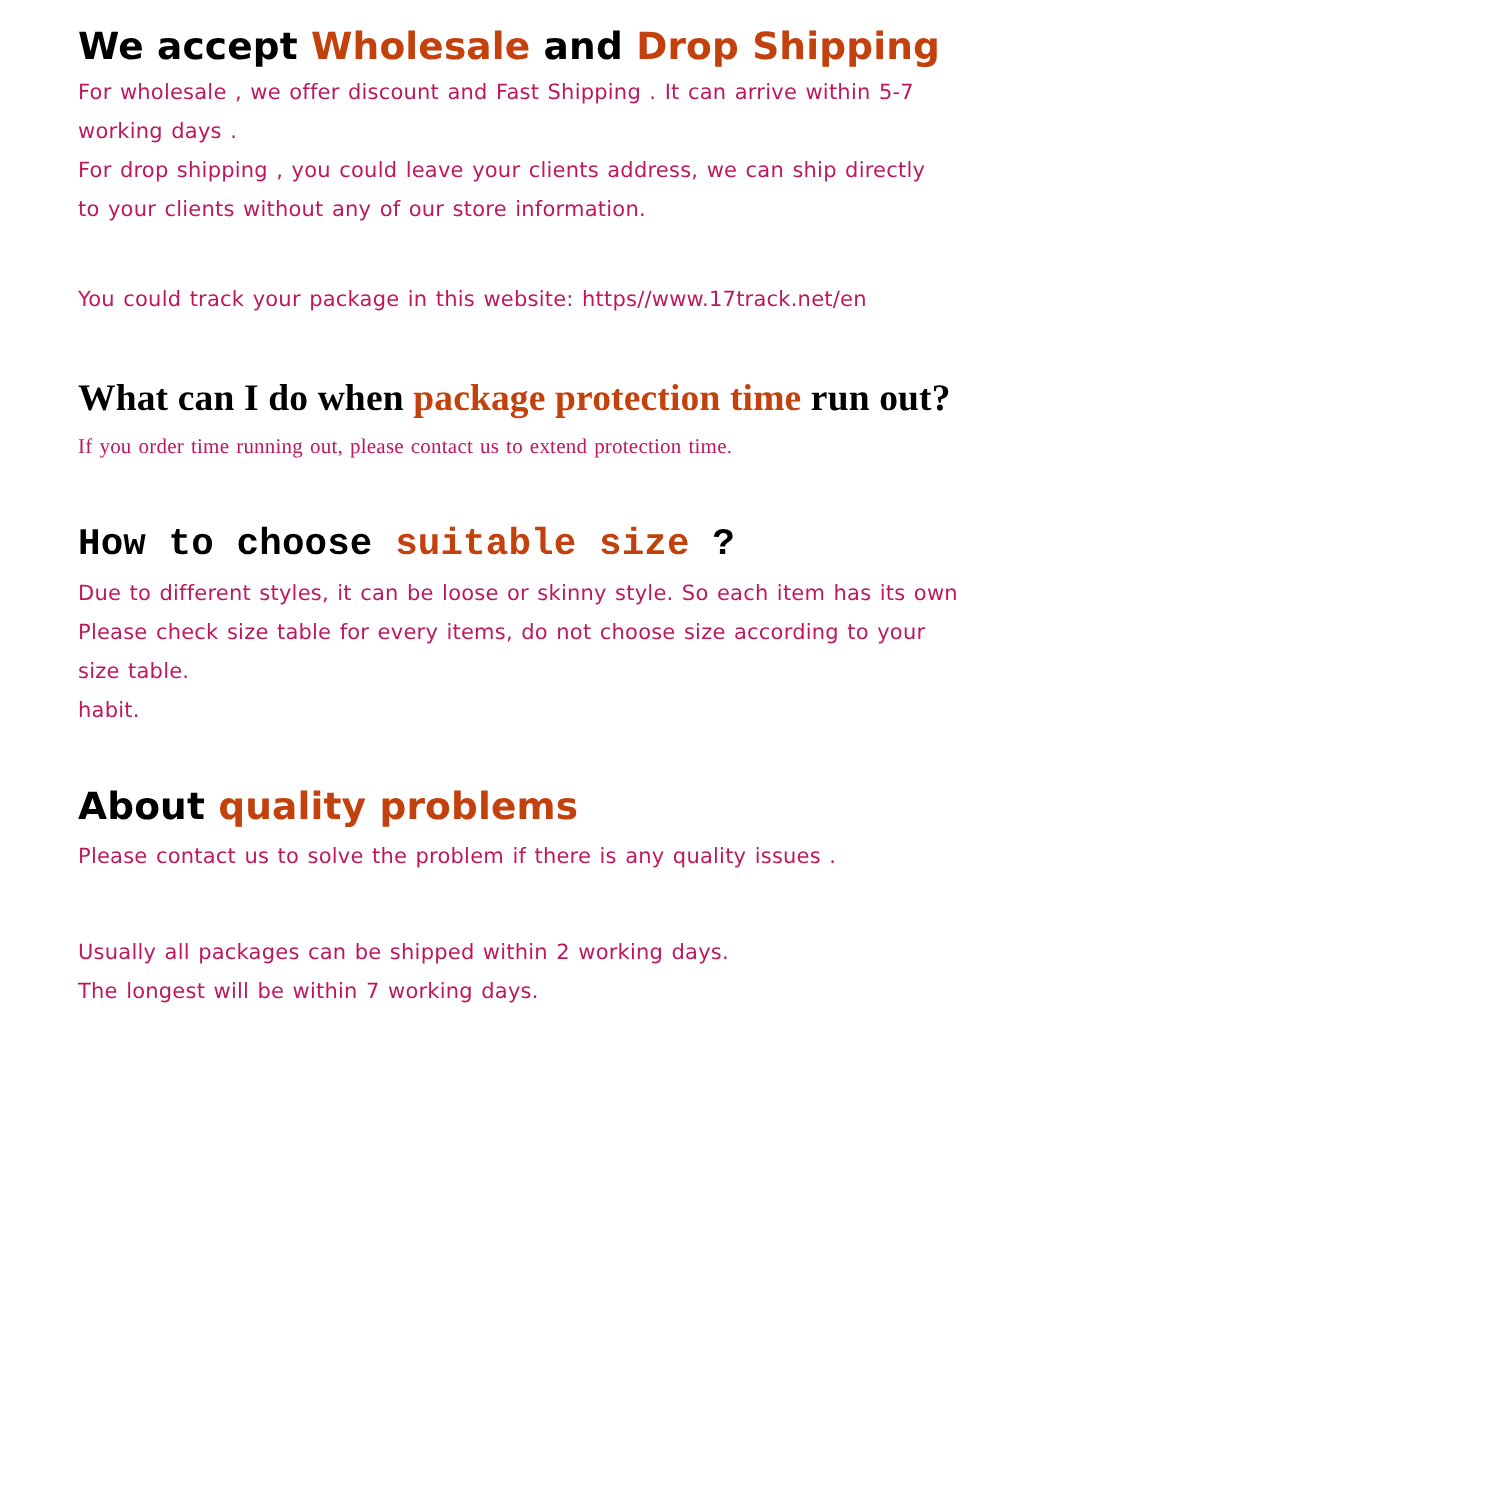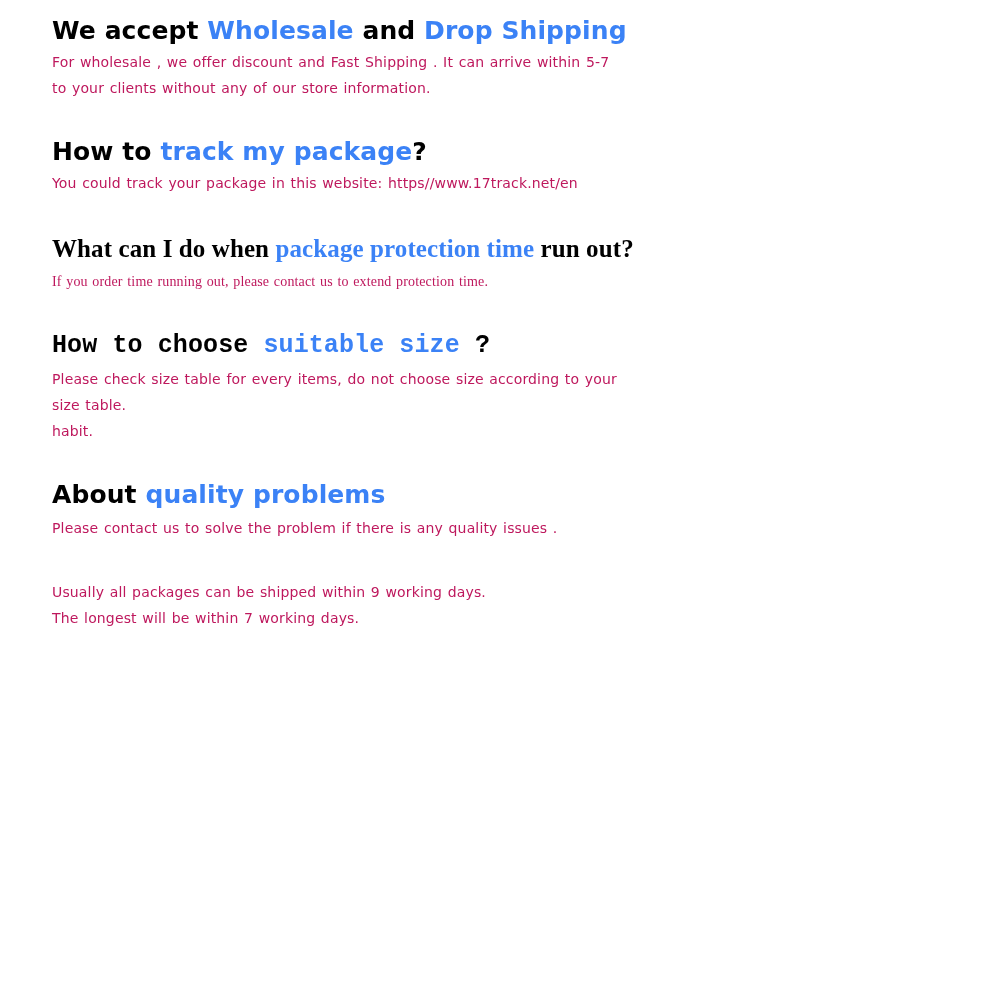--- a/index.html
+++ b/index.html
@@ -28,21 +28,21 @@
   }
   .heading {
     font-size: 25px;
     font-weight: bold;
     color: #000000;
     line-height: 1.32;
     margin: 0 0 6px 0;
     letter-spacing: 0.1px;
   }
   .heading .accent {
-    color: #3b82f6;
+    color: #c2410c;
   }
   .body-line {
     font-size: 14px;
     color: #be185d;
     line-height: 1.86;
     margin: 0;
     letter-spacing: 0.15px;
     word-spacing: 1px;
   }
   .sec-intro { margin-bottom: 34px; }
@@ -60,51 +60,51 @@
 </head>
 <body>
 
 <div class="page">
 
   <div class="section sec-intro">
     <h2 class="heading">
       <span>We accept </span><span class="accent">Wholesale</span><span> and </span><span class="accent">Drop Shipping</span>
     </h2>
     <p class="body-line">For wholesale , we offer discount and Fast Shipping . It can arrive within 5-7</p>
+    <p class="body-line">working days .</p>
+    <p class="body-line">For drop shipping , you could leave your clients address, we can ship directly</p>
     <p class="body-line">to your clients without any of our store information.</p>
   </div>
 
   <div class="section sec-track">
-    <h2 class="heading">
-      <span>How to </span><span class="accent">track my package</span><span>?</span>
-    </h2>
     <p class="body-line">You could track your package in this website: https//www.17track.net/en</p>
   </div>
 
   <div class="section sec-protect">
     <h2 class="heading">
       <span>What can I do when </span><span class="accent">package protection time</span><span> run out?</span>
     </h2>
     <p class="body-line">If you order time running out, please contact us to extend protection time.</p>
   </div>
 
   <div class="section sec-size">
     <h2 class="heading">
       <span>How to choose </span><span class="accent">suitable size</span><span> ?</span>
     </h2>
+    <p class="body-line">Due to different styles, it can be loose or skinny style. So each item has its own</p>
     <p class="body-line">Please check size table for every items, do not choose size according to your</p>
     <p class="body-line">size table.</p>
     <p class="body-line">habit.</p>
   </div>
 
   <div class="section sec-quality">
     <h2 class="heading">
       <span>About </span><span class="accent">quality problems</span>
     </h2>
     <p class="body-line">Please contact us to solve the problem if there is any quality issues .</p>
   </div>
 
   <div class="section sec-shipping">
-    <p class="body-line">Usually all packages can be shipped within 9 working days.</p>
+    <p class="body-line">Usually all packages can be shipped within 2 working days.</p>
     <p class="body-line">The longest will be within 7 working days.</p>
   </div>
 
 </div>
 
 </body></html>

